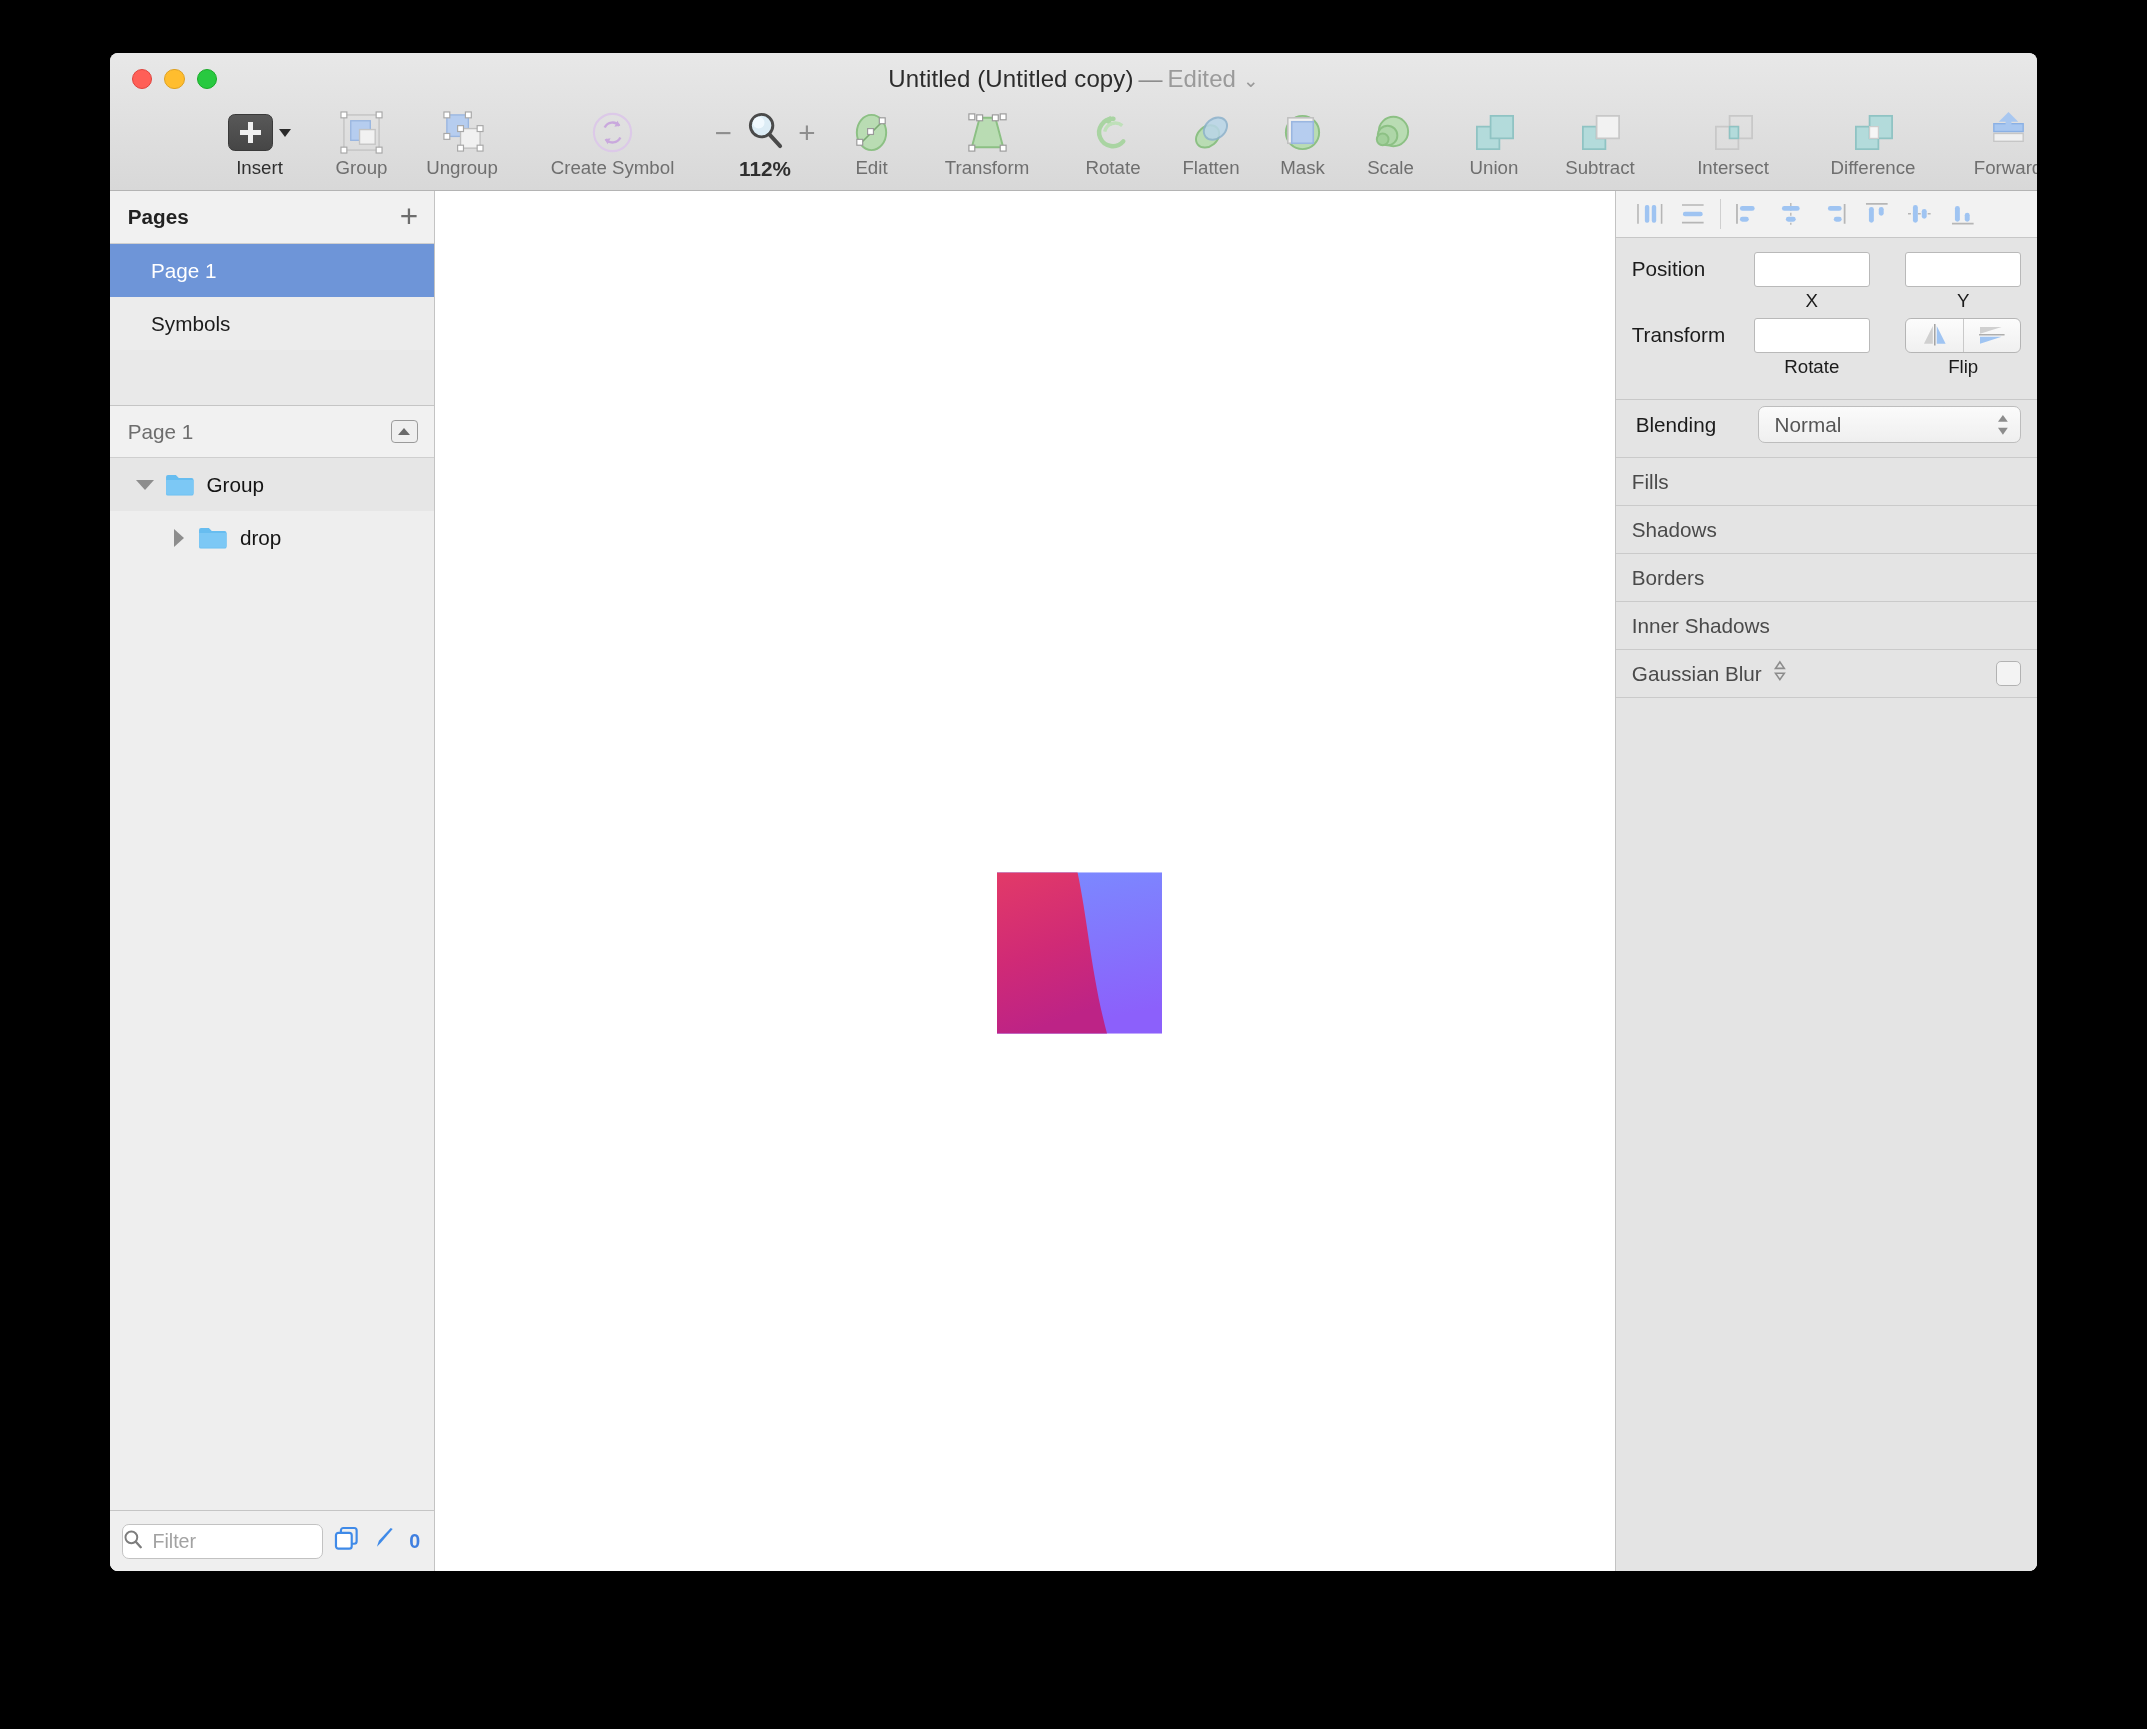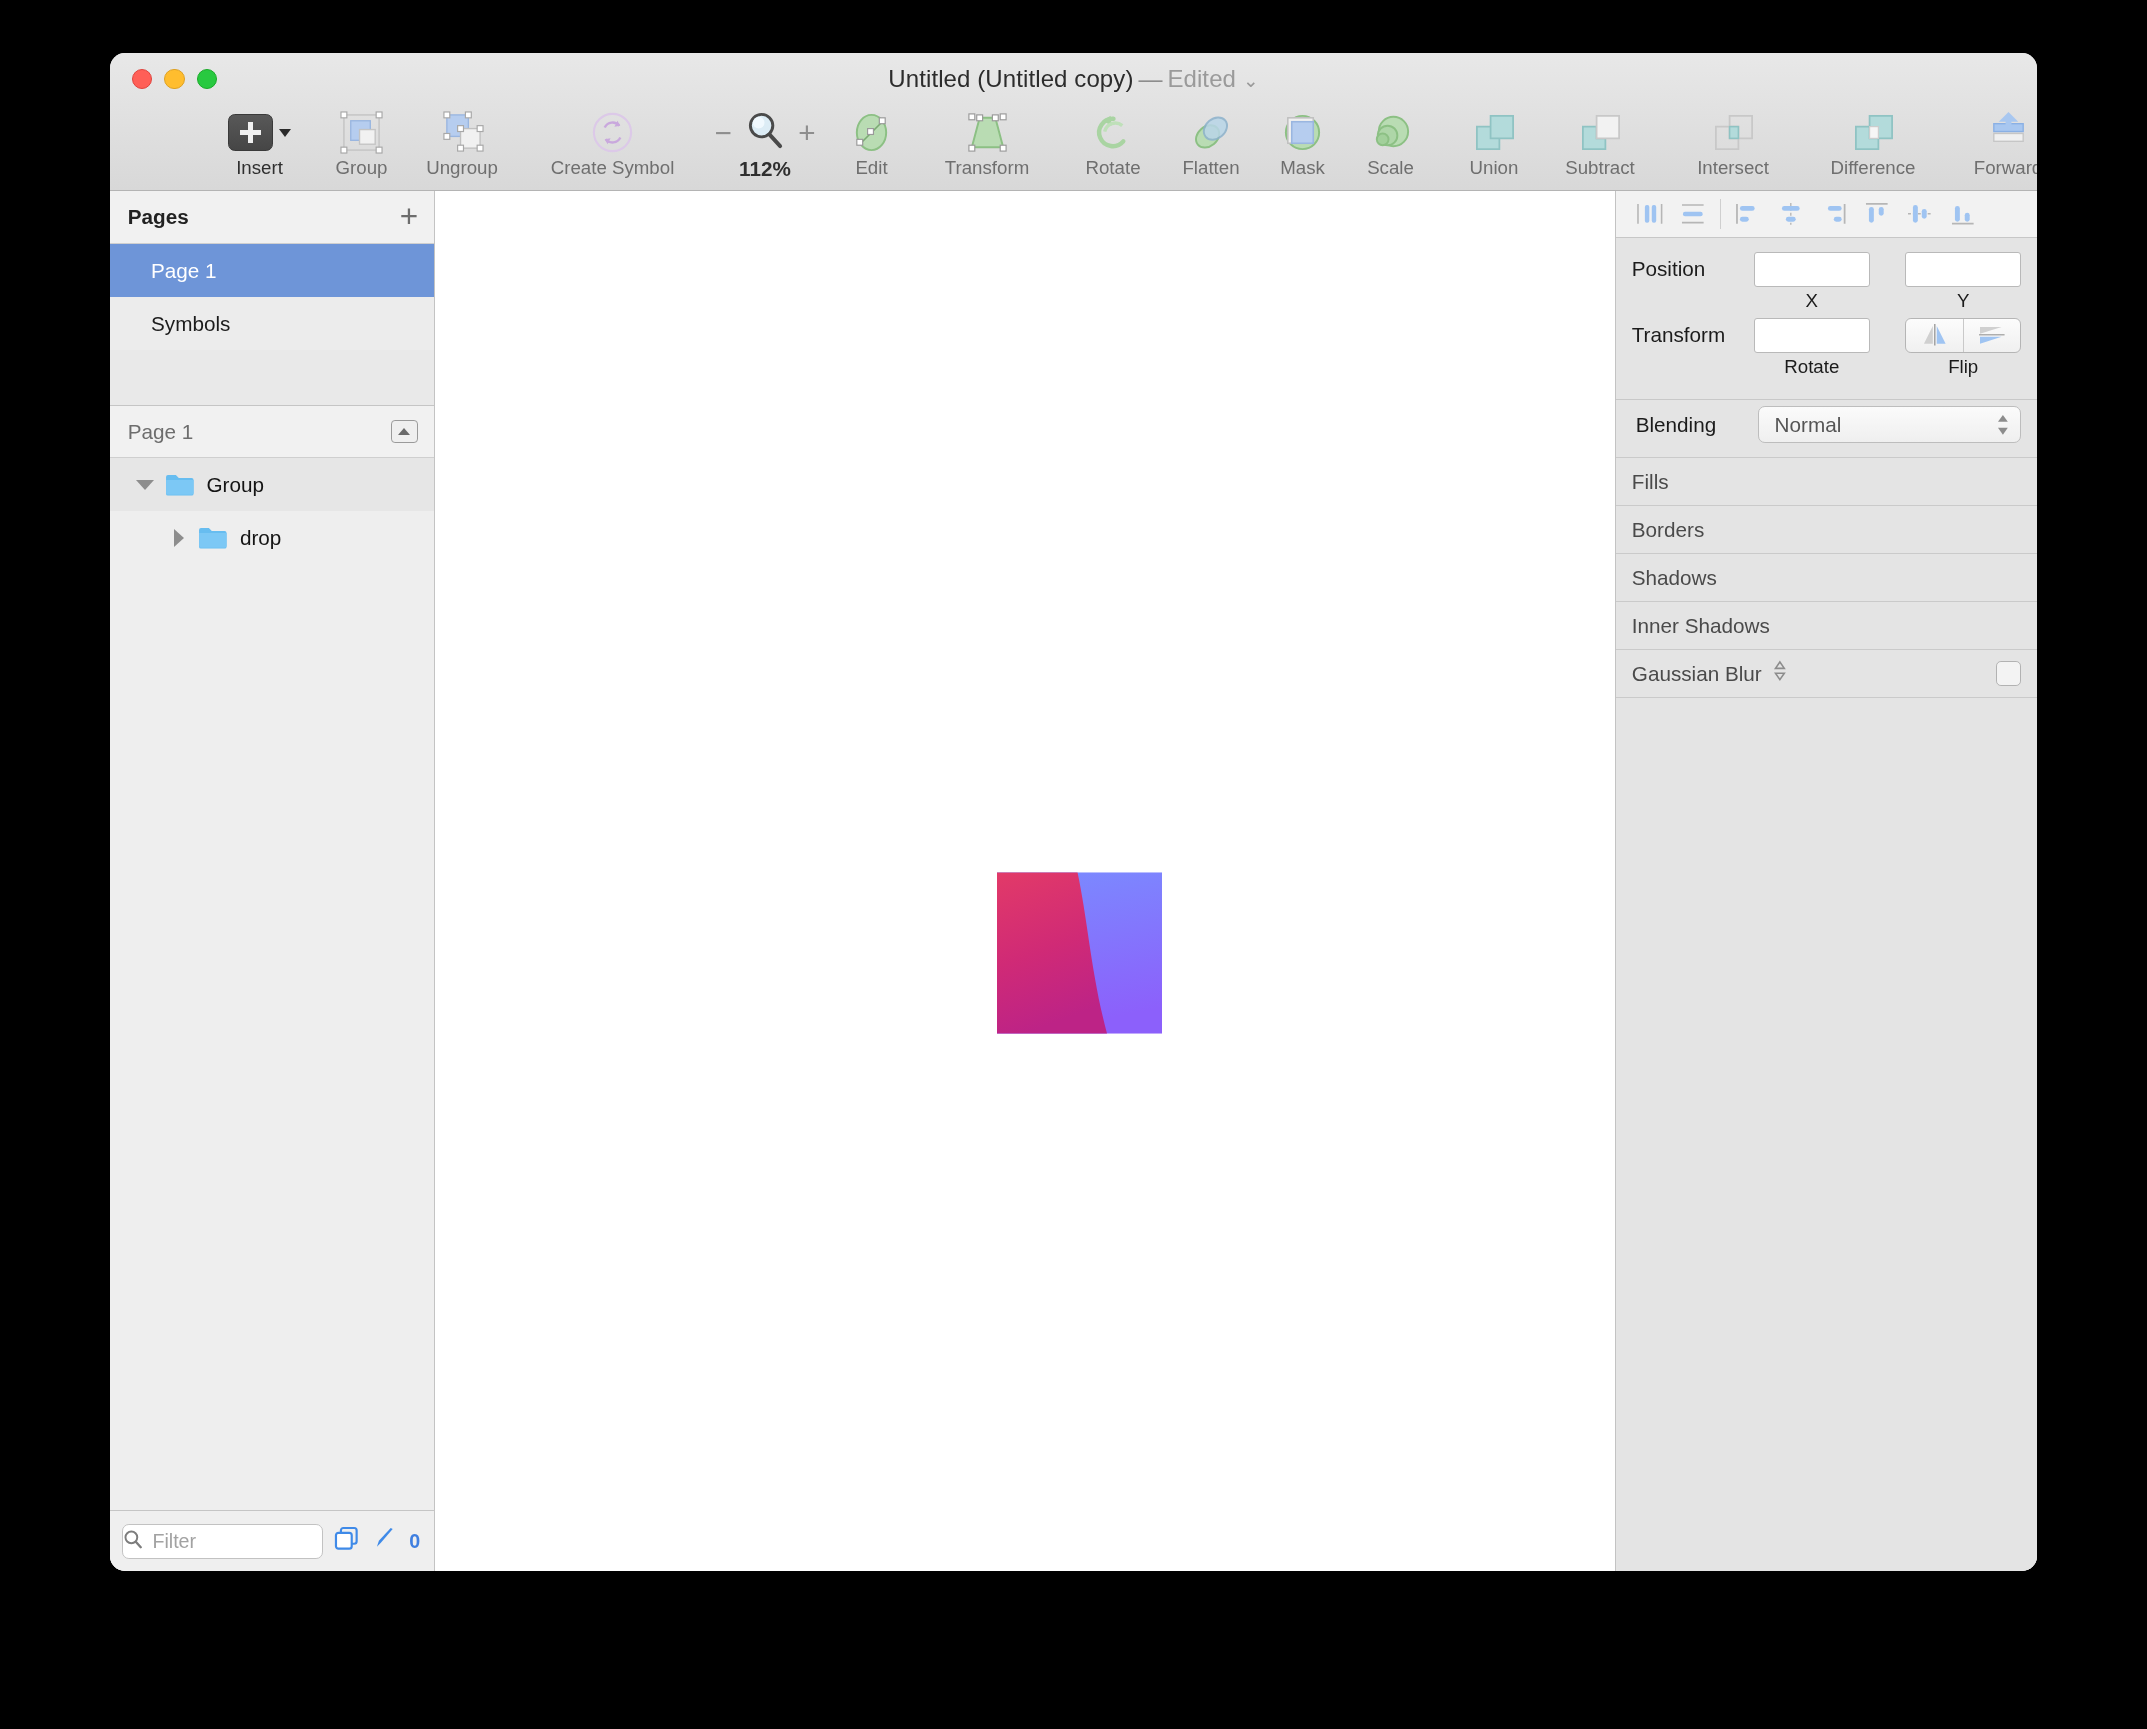--- a/index.html
+++ b/index.html
@@ -8,21 +8,21 @@
     background: #000;
     font-family: "Liberation Sans", sans-serif;
     overflow: hidden;
   }
 
   
   #app-window {
     position: absolute;
     left: 110px; top: 53px;
     width: 1927px; height: 1518px;
-    border-radius: 15px;
+    border-radius: 8px;
     overflow: hidden;
     background: #ececec;
     box-shadow: 0 13.8px 39px rgba(0,0,0,.55);
   }
 
   
   #titlebar-toolbar {
     position: relative;
     height: 138px;
     background: linear-gradient(#e8e8e8, #d8d8d8);
@@ -769,24 +769,24 @@
               <path d="M8 23l5-7H3z" fill="#8c8c8c"></path>
             </svg>
           </span>
         </div>
       </div>
 
       <div class="sect-row">
         <span>Fills</span>
       </div>
       <div class="sect-row">
+        <span>Shadows</span>
+      </div>
+      <div class="sect-row">
         <span>Borders</span>
-      </div>
-      <div class="sect-row">
-        <span>Shadows</span>
       </div>
       <div class="sect-row">
         <span>Inner Shadows</span>
       </div>
       <div class="sect-row">
         <span class="with-stepper">
           <span>Gaussian Blur</span>
           <span>
             <svg width="15.8" height="23.6" viewBox="0 0 16 24">
               <path d="M8 3l4.5 6.5h-9z" fill="none" stroke="#8c8c8c" stroke-width="1.6"></path>

